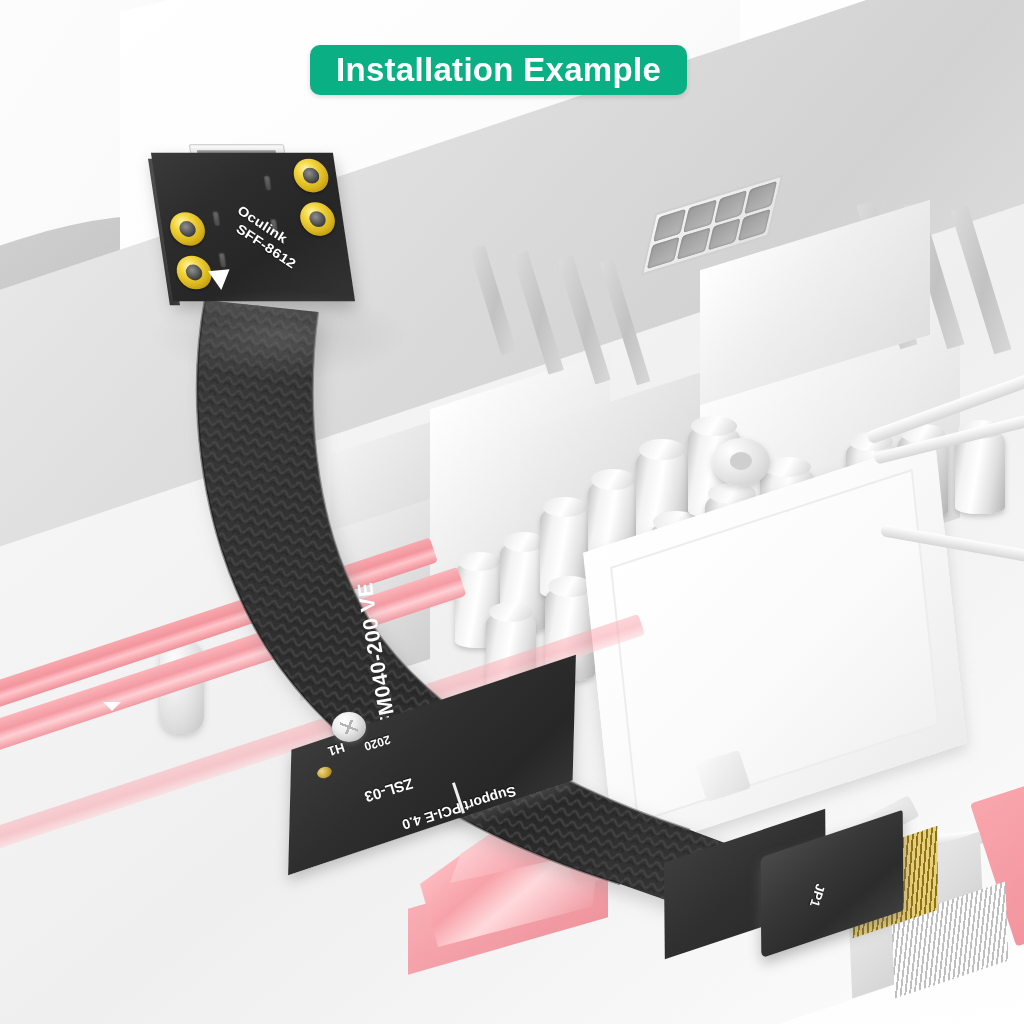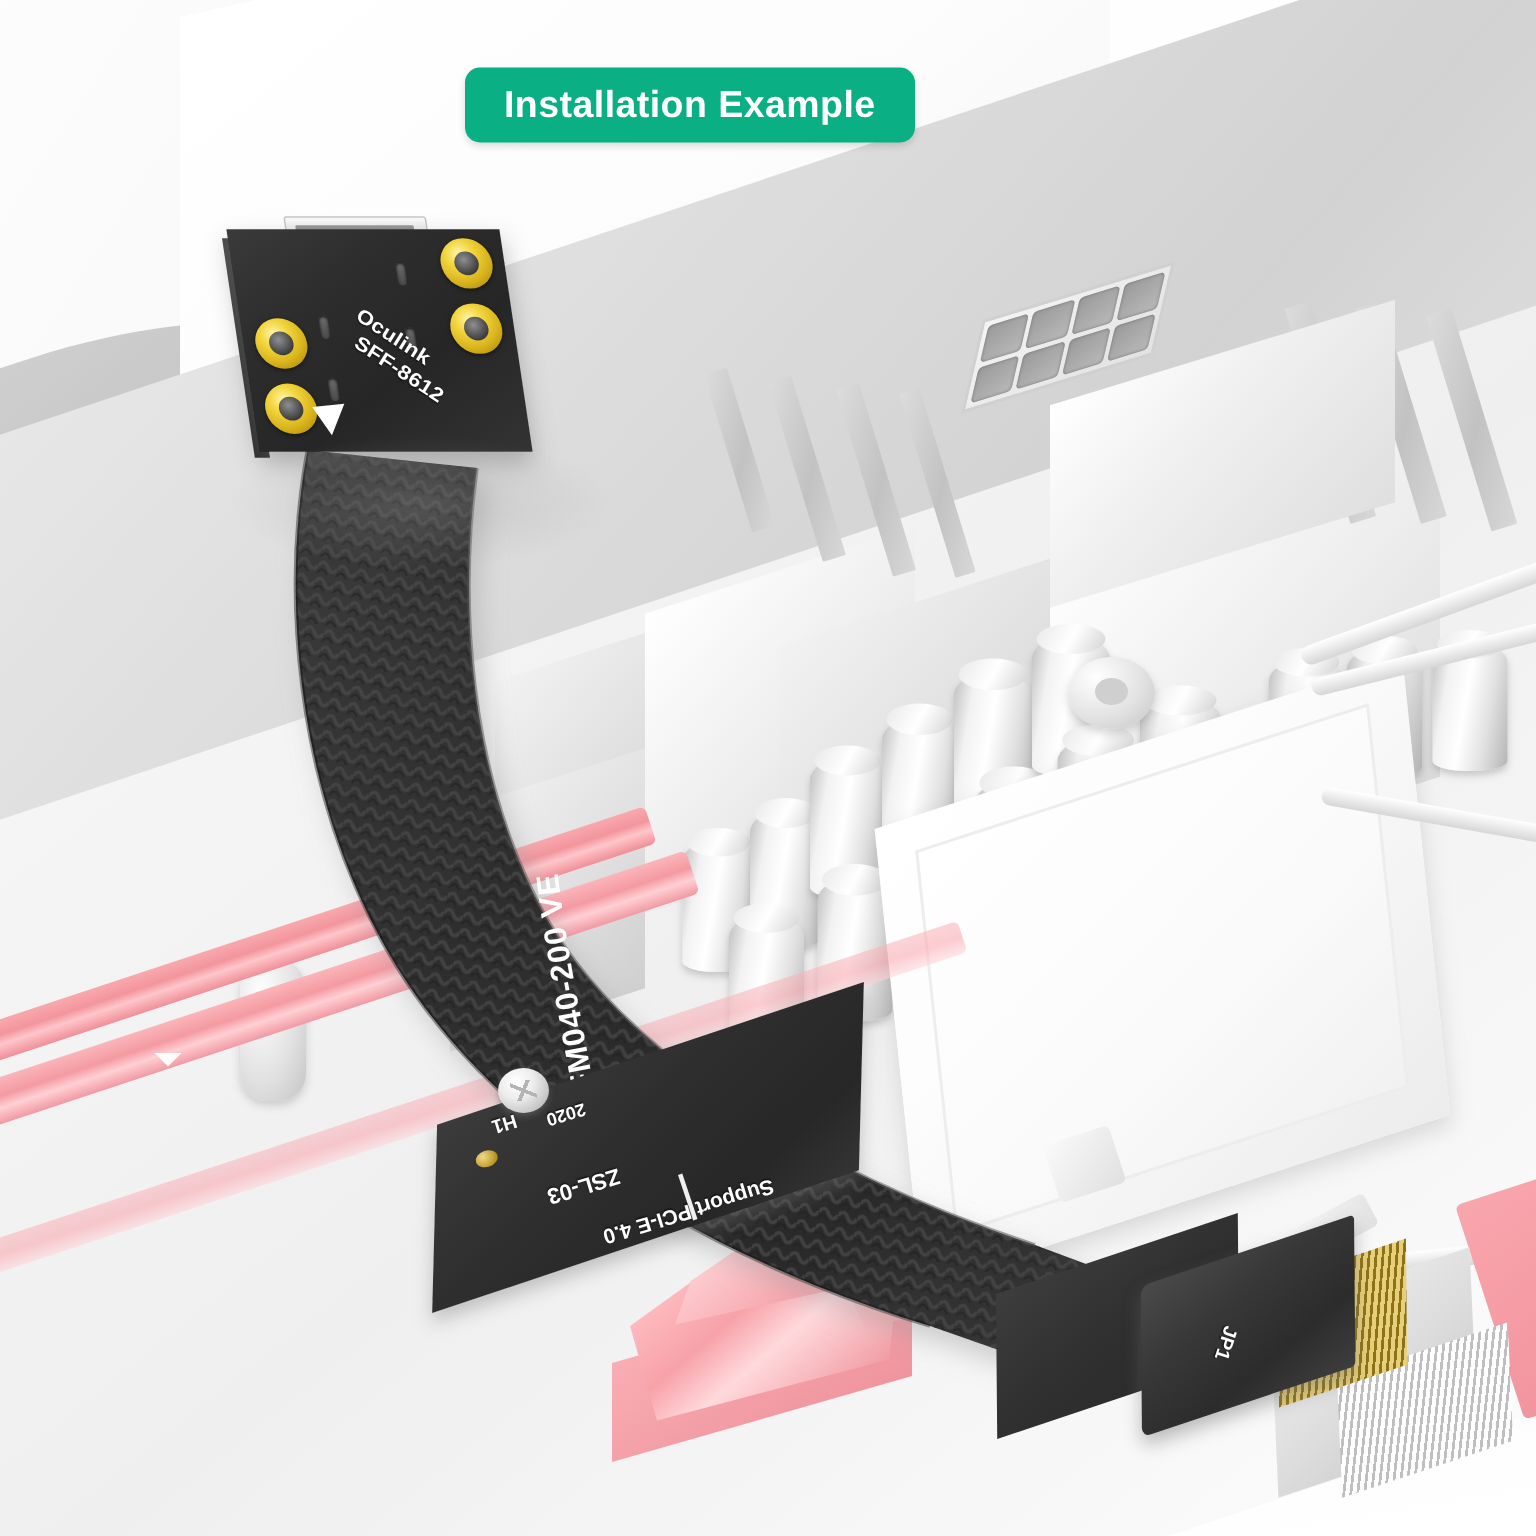--- a/index.html
+++ b/index.html
@@ -178,21 +178,21 @@
 
   
   .wire{position:absolute;border-radius:40px;
      background:linear-gradient(180deg,#ffffff,#ededed 45%,#d6d6d6);}
 
   
   #badge{position:absolute;left:310px;top:45px;height:50px;padding:0 26px;
      display:flex;align-items:center;justify-content:center;
      background:#0ab083;border-radius:10px;
      box-shadow:0 2px 5px rgba(0,0,0,.14);}
-  #badge-text{color:#ffffff;font-size:25px;font-weight:700;letter-spacing:.3px;
+  #badge-text{color:#ffffff;font-size:33px;font-weight:700;letter-spacing:.3px;
      font-family:"Liberation Sans",sans-serif;white-space:nowrap;}
 
   .soft-shadow{position:absolute;background:radial-gradient(ellipse at center,rgba(150,150,150,.30),rgba(150,150,150,0) 70%);}
   .tri-mark{position:absolute;width:0;height:0;border-left:9px solid transparent;
      border-right:9px solid transparent;border-top:9px solid #ffffff;opacity:.95;}
 </style>
 </head>
 <body>
 
 <div id="stage">

